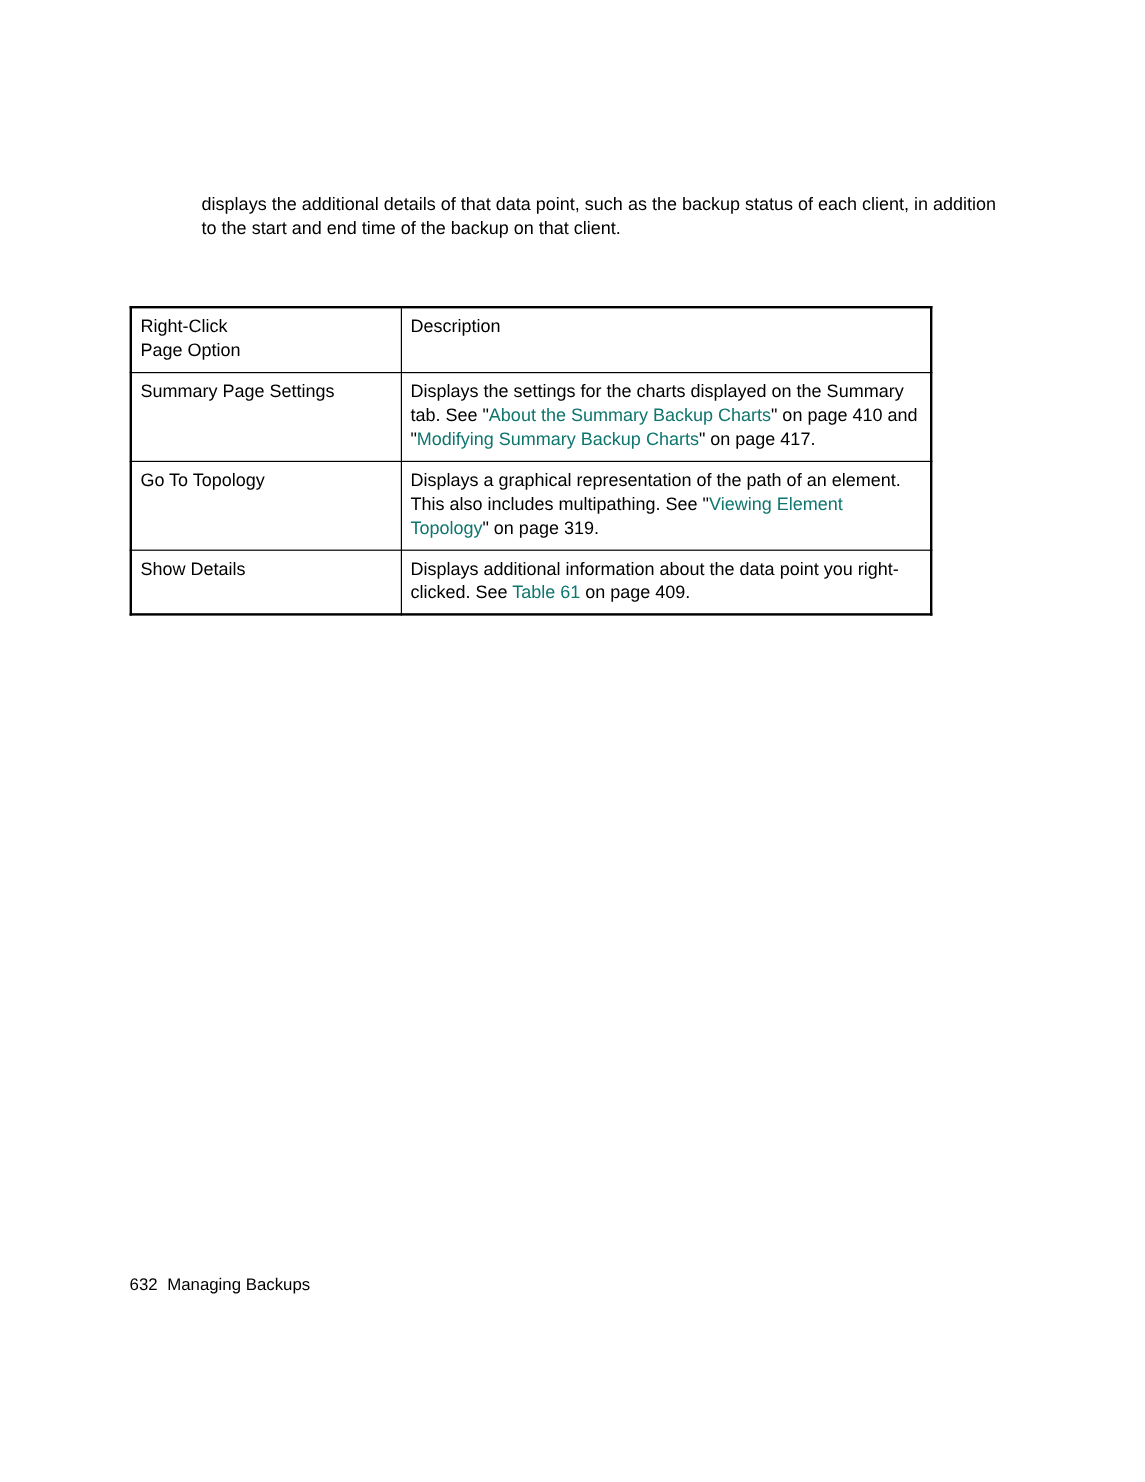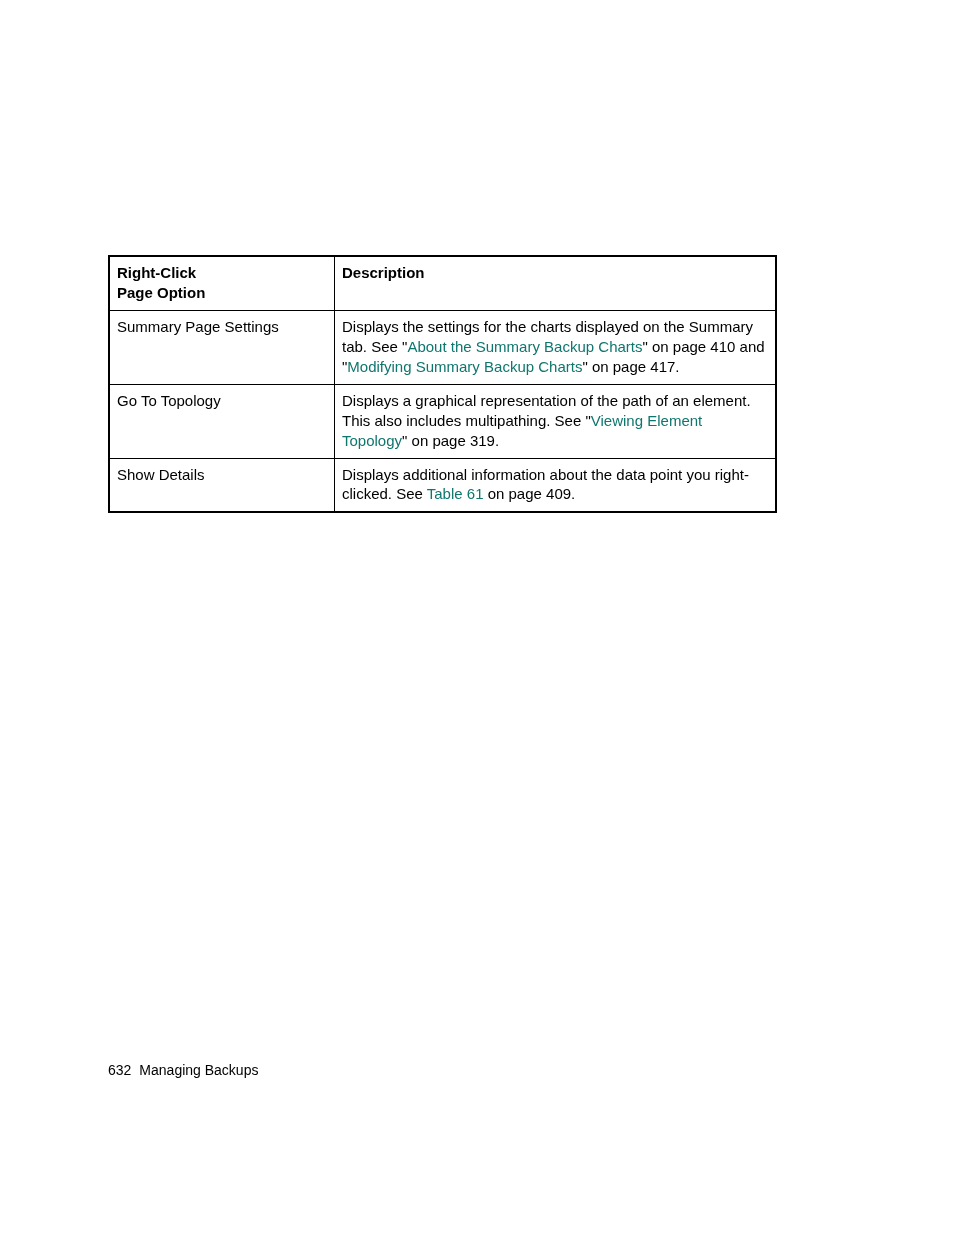--- a/index.html
+++ b/index.html
@@ -49,21 +49,21 @@
     border: 2px solid #000;
   }
   table.menu-table th, table.menu-table td {
     border: 1px solid #000;
     padding: 6px 7px 7px 7px;
     text-align: left;
     vertical-align: top;
     line-height: 1.33;
   }
   table.menu-table th {
-    font-weight: 700;
+    font-weight: 400;
   }
   table.menu-table th:first-child,
   table.menu-table td:first-child {
     width: 210px;
   }
   .link {
     color: #0f766e;
   }
   .following-paragraph {
     position: absolute;
@@ -83,20 +83,21 @@
   }
   .footer .pagenum {
     margin-right: 8px;
   }
 </style>
 </head>
 <body>
 
 <div class="page">
 
+  <div class="intro-paragraph">displays the additional details of that data point, such as the backup status of each client, in addition to the start and end time of the backup on that client.</div>
 
 
   <table class="menu-table">
     <thead>
       <tr>
         <th>
           <span>Right-Click</span><br>
           <span>Page Option</span>
         </th>
         <th>Description</th>

